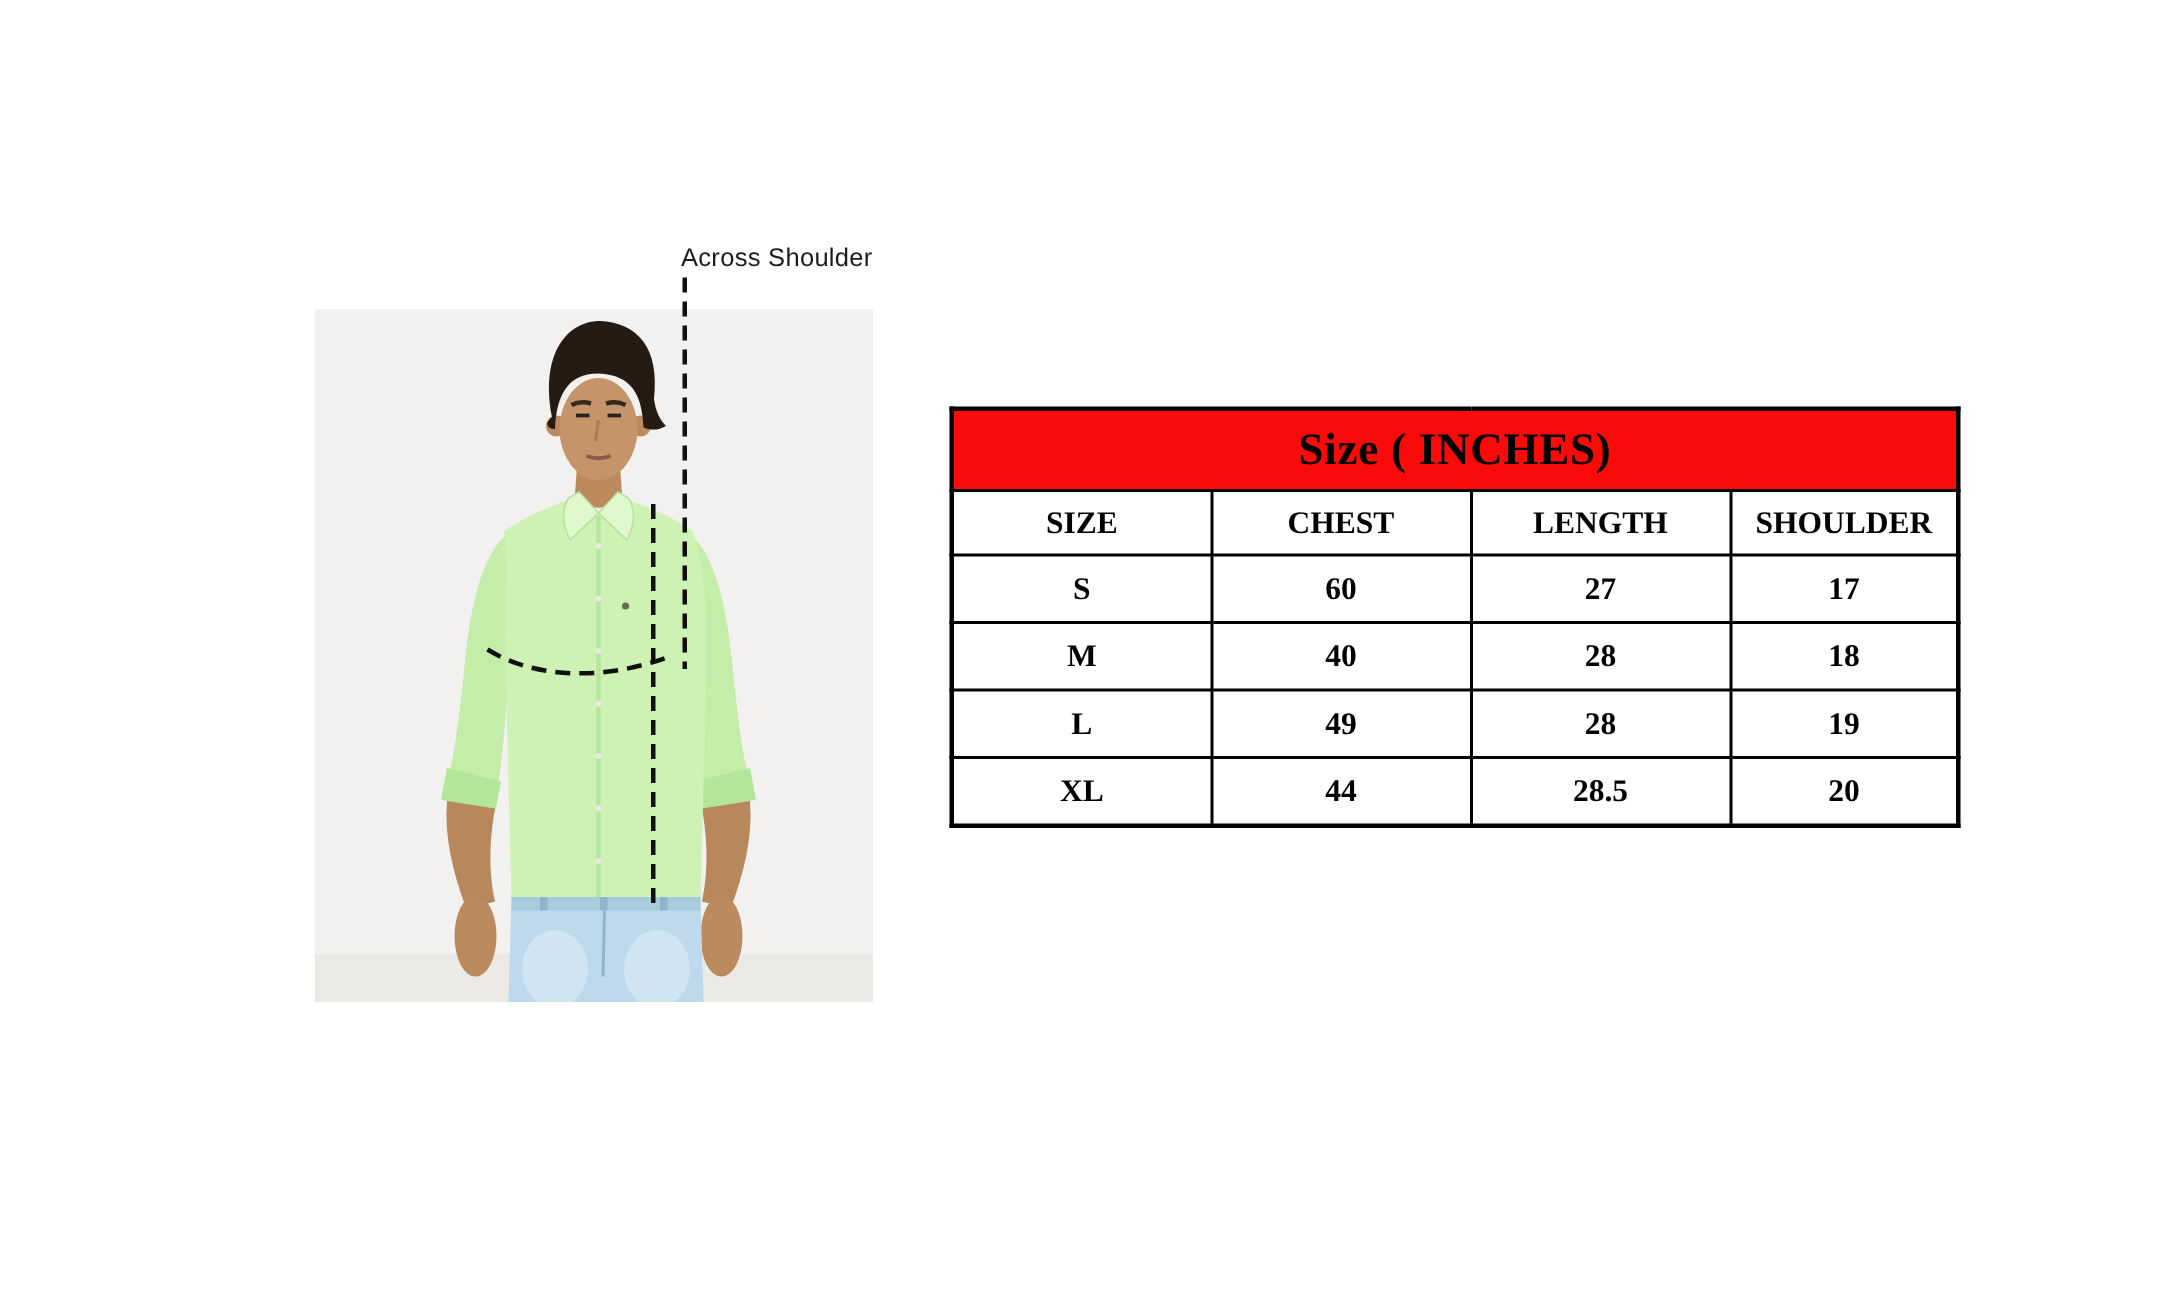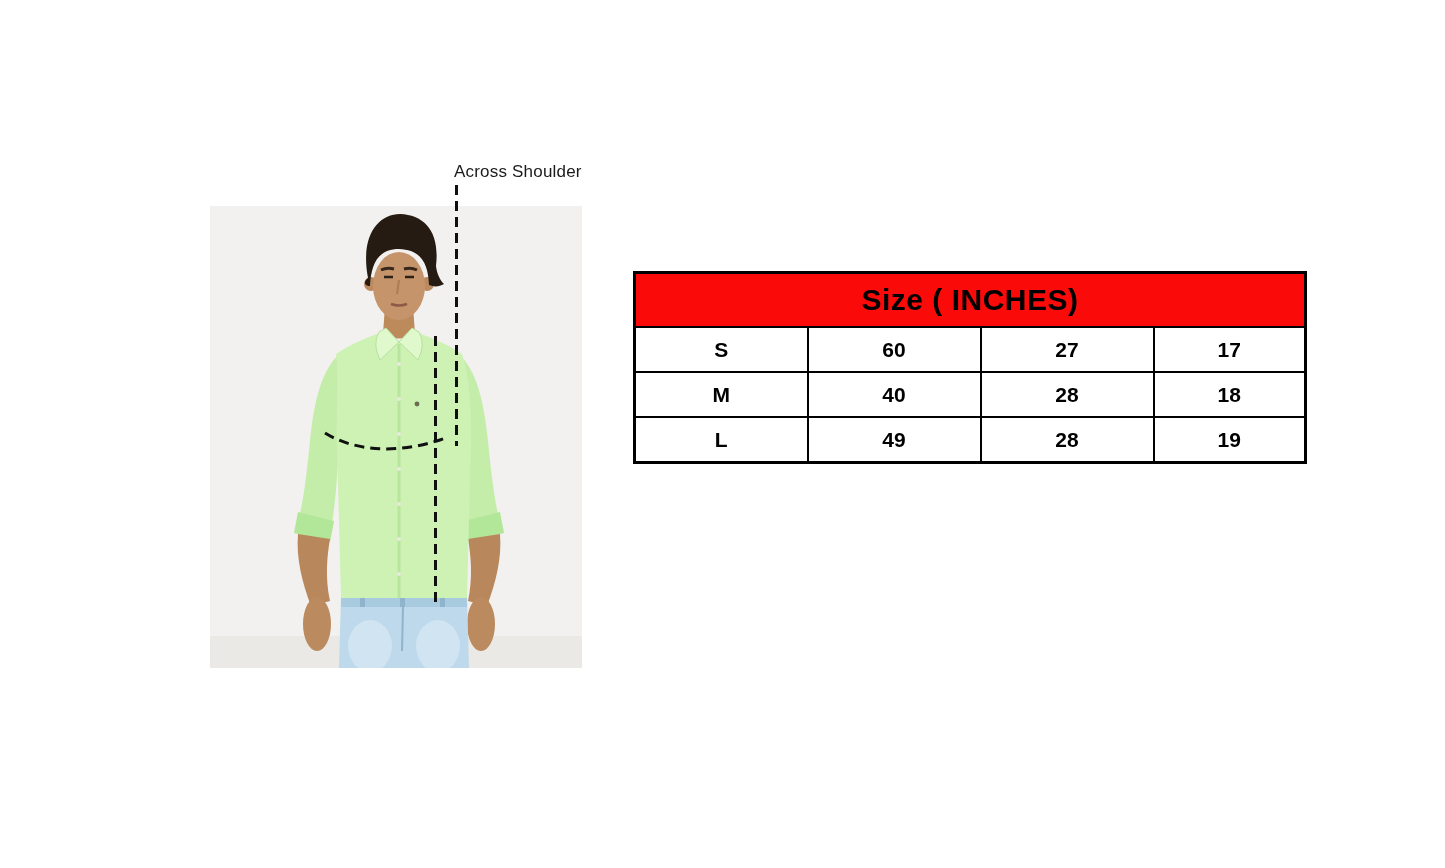--- a/index.html
+++ b/index.html
@@ -37,20 +37,21 @@
     left: 0; top: 0;
     width: 1445px; height: 868px;
     pointer-events: none;
   }
 
   
   .size-table-wrap {
     position: absolute;
     left: 604px; top: 271px;
     width: 535px;
+    font-family: Liberation Serif, serif;
   }
   table.size-table {
     border-collapse: collapse;
     table-layout: fixed;
     width: 671px;
     border: 3px solid #000;
   }
   table.size-table th, table.size-table td {
     border: 2px solid #000;
     text-align: center;
@@ -157,37 +158,49 @@
       <colgroup>
         <col style="width:173px">
           <col style="width:173px">
           <col style="width:173px">
           <col style="width:152px">
       </colgroup>
       <thead>
         <tr class="title-row">
           <th colspan="4" id="chart-title-cell" style="background: rgb(251, 10, 10); color: rgb(0, 0, 0);">Size ( INCHES)</th>
         </tr>
+        <tr class="head-row">
+          <th>SIZE</th>
+          <th>CHEST</th>
+          <th>LENGTH</th>
+          <th>SHOULDER</th>
+        </tr>
       </thead>
       <tbody>
         <tr class="data-row">
           <td>S</td>
           <td>60</td>
           <td>27</td>
           <td>17</td>
         </tr>
         <tr class="data-row">
           <td>M</td>
           <td>40</td>
           <td>28</td>
           <td>18</td>
         </tr>
         <tr class="data-row">
           <td>L</td>
           <td>49</td>
           <td>28</td>
           <td>19</td>
         </tr>
+        <tr class="data-row">
+          <td>XL</td>
+          <td>44</td>
+          <td>28.5</td>
+          <td>20</td>
+        </tr>
       </tbody>
     </table>
   </div>
 
 </div>
 
 </body></html>

